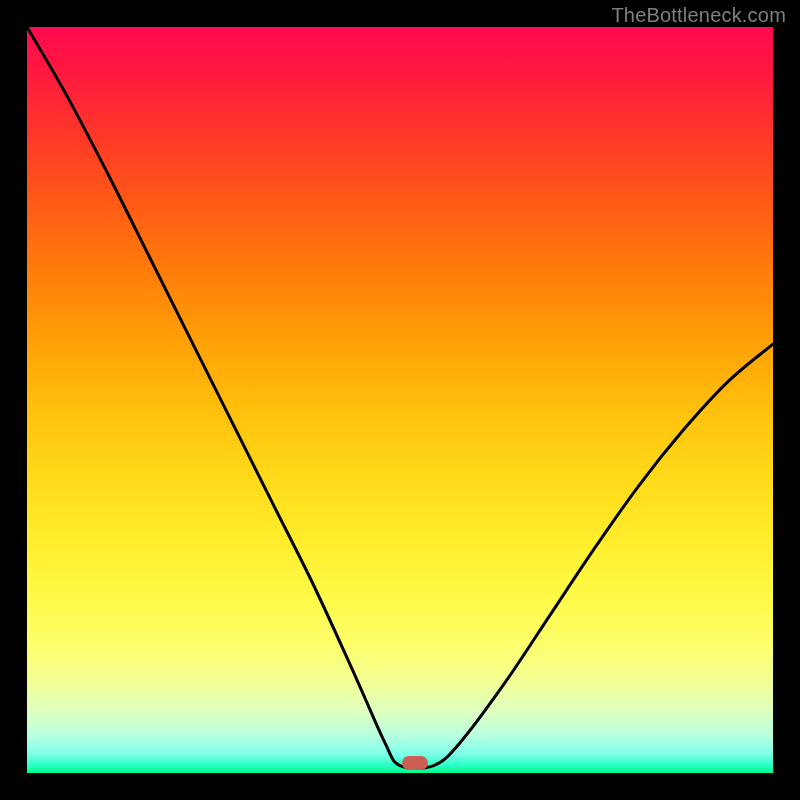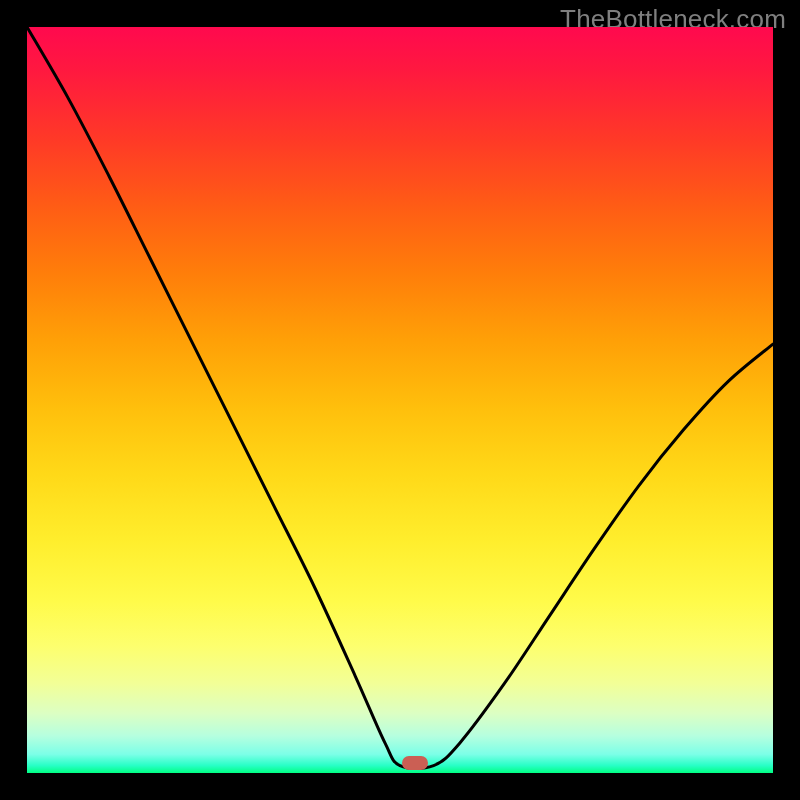--- a/index.html
+++ b/index.html
@@ -17,21 +17,21 @@
     top: 0;
     width: 800px;
     height: 800px;
     background: #000;
   }
   .watermark {
     position: absolute;
     top: 4px;
     right: 14px;
     color: #7f7f7f;
-    font-size: 26px;
+    font-size: 20px;
     letter-spacing: 0.2px;
     font-weight: 400;
   }
   .plot {
     position: absolute;
     left: 27px;
     top: 27px;
     width: 746px;
     height: 746px;
   }

